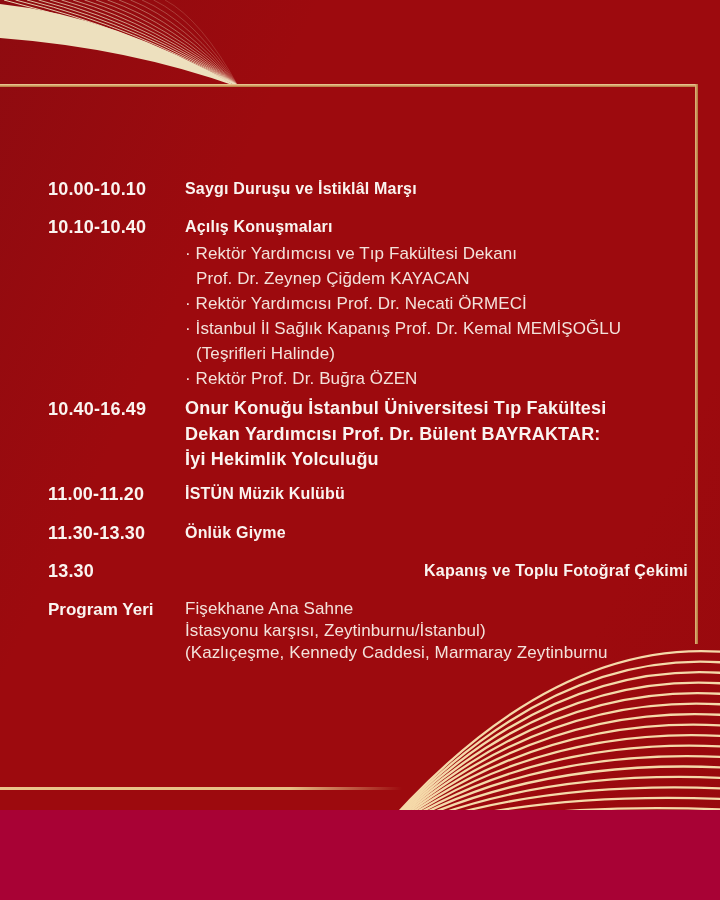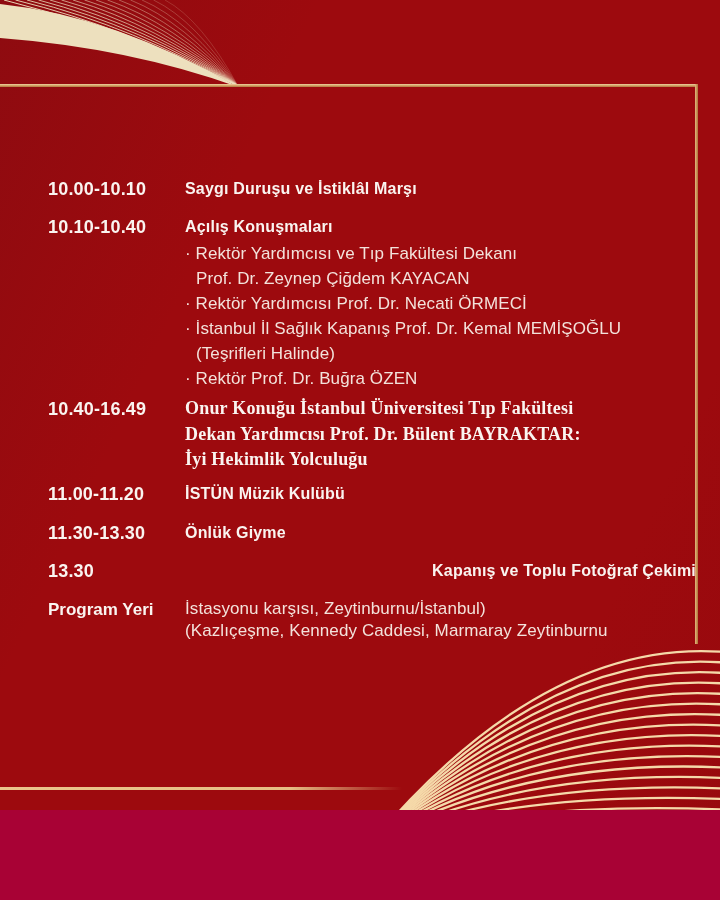--- a/index.html
+++ b/index.html
@@ -19,29 +19,29 @@
   .frame-bottom{position:absolute;left:0;top:787px;width:402px;height:3px;
     background:linear-gradient(90deg,#E9C folklore 0) ;
     background:linear-gradient(90deg,rgba(235,197,140,1) 0%,rgba(230,190,132,1) 72%,rgba(230,190,132,0) 100%);}
   .band{position:absolute;left:0;top:810px;width:720px;height:90px;
     background:var(--bottom-band-crimson,#A80235);}
   svg.deco{position:absolute;left:0;top:0;width:720px;height:900px;}
   .fanline{fill:none;stroke:var(--fan-line,#F5D9A9);stroke-width:2.3;}
   .hatch{fill:none;stroke:var(--cream,#EDE0BE);stroke-width:1;}
   .swoosh-fill{fill:var(--cream,#EDE0BE);}
   
-  .row{position:absolute;left:48px;right:24px;color:var(--text-white,#FAF4F0);}
+  .row{position:absolute;left:48px;right:32px;color:var(--text-white,#FAF4F0);}
   .time{position:absolute;left:0;top:0;width:132px;font-size:18px;font-weight:700;
     letter-spacing:.2px;line-height:26px;white-space:nowrap;}
   .content{margin-left:137px;}
   .title{font-size:16px;font-weight:700;line-height:26px;letter-spacing:.2px;white-space:nowrap;}
   .details{margin-top:1px;color:var(--text-soft,#F3E2DB);}
   .detail{font-size:17px;font-weight:400;line-height:25px;letter-spacing:.1px;white-space:nowrap;}
   .detail.cont{padding-left:11px;}
-  .titleline{font-size:18px;font-weight:700;line-height:25.5px;letter-spacing:.2px;white-space:nowrap;font-family:Liberation Serif, serif;}
+  .titleline{font-size:18px;font-weight:700;line-height:25.5px;letter-spacing:.2px;white-space:nowrap;}
   .shift{margin-left:6px;text-align:right;}
   .venue-label{position:absolute;left:0;top:1px;width:132px;font-size:17px;font-weight:700;line-height:22px;white-space:nowrap;}
   .venue-line{font-size:17px;font-weight:400;line-height:22px;letter-spacing:.1px;
     color:var(--text-soft,#F3E2DB);white-space:nowrap;}
 </style>
 </head>
 <body>
 
 <div class="poster">
 
@@ -136,19 +136,20 @@
     <div class="row" style="top:558px">
       <div class="time">13.30</div>
       <div class="content">
           <div class="title shift">Kapanış ve Toplu Fotoğraf Çekimi</div>
         </div>
     </div>
 
     <div class="row" style="top:598px">
       <div class="venue-label">Program Yeri</div>
       <div class="content">
+        <div class="venue-line">Fişekhane Ana Sahne</div>
         <div class="venue-line">İstasyonu karşısı, Zeytinburnu/İstanbul)</div>
         <div class="venue-line">(Kazlıçeşme, Kennedy Caddesi, Marmaray Zeytinburnu</div>
       </div>
     </div>
 
   </div>
 </div>
 
 </body></html>

